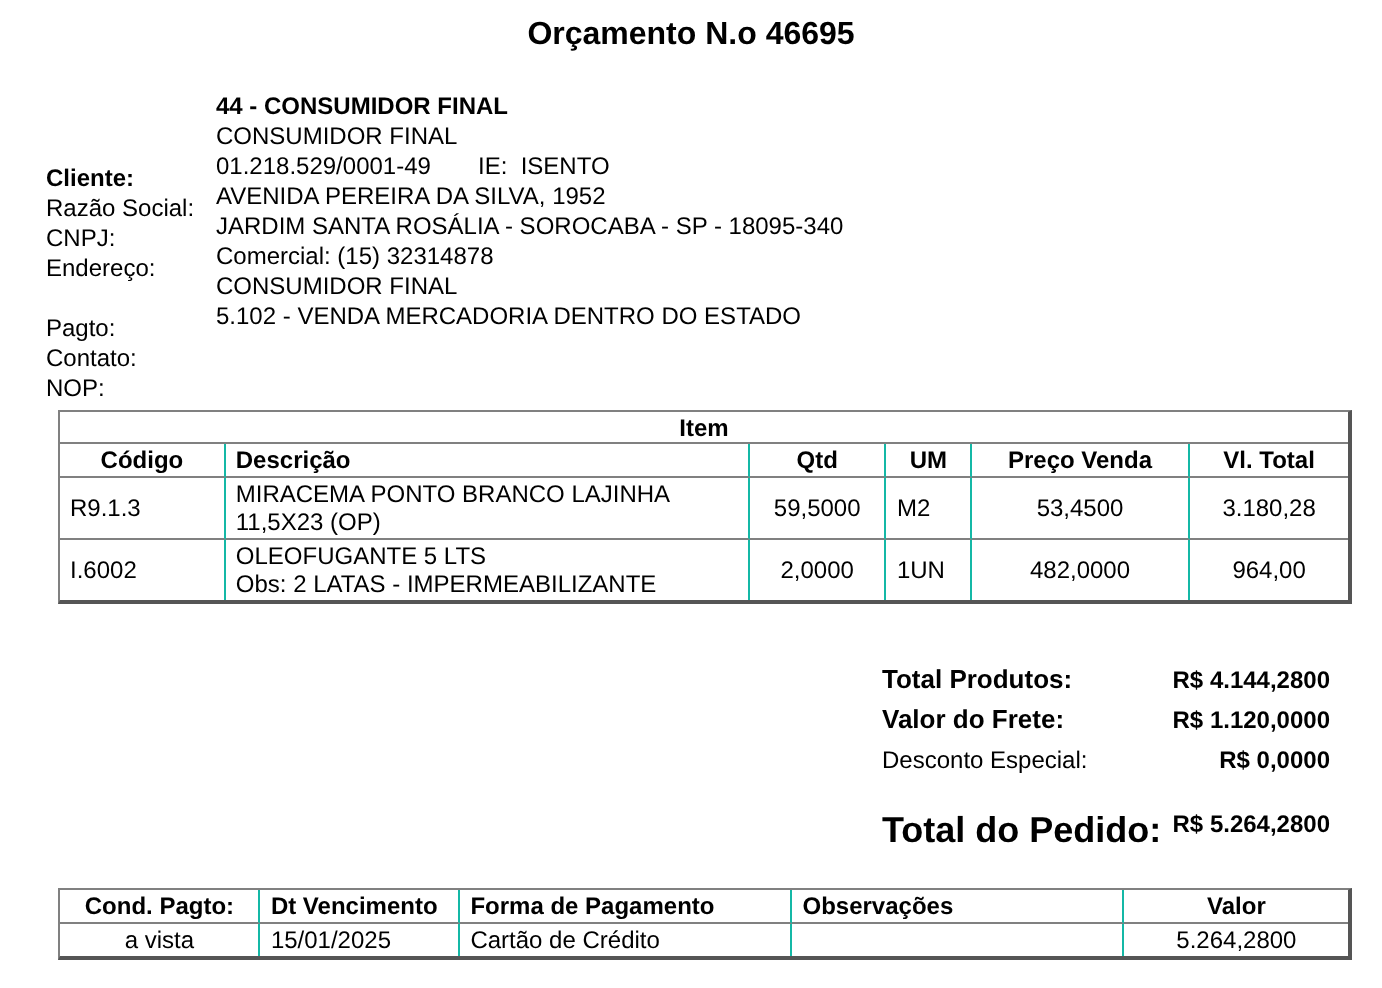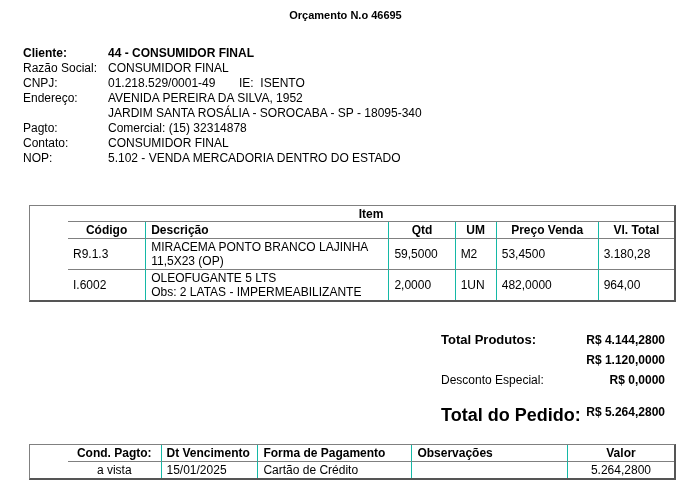--- a/index.html
+++ b/index.html
@@ -2,48 +2,47 @@
 <html><head>
   <meta charset="utf-8">
   <style>
     html, body { margin: 0; padding: 0; background: #ffffff; }
     body {
       width: 691px; height: 494px; position: relative; overflow: hidden;
       font-family: "Liberation Sans", sans-serif; color: #000; font-size: 12px;
     }
     .title {
       position: absolute; left: 0; top: 9px; width: 691px; text-align: center;
-      font-weight: bold; font-size: 11px;
+      font-weight: bold; font-size: 16px;
     }
     .info { position: absolute; left: 23px; top: 46px; }
     .info-row { height: 15px; line-height: 15px; white-space: nowrap; position: relative; }
-    .info-label { position: absolute; left: 0; width: 85px; }
+    .info-label { position: absolute; left: 0; width: 85px; margin-top: 36px; }
     .info-value { position: absolute; left: 85px; }
     .bold { font-weight: bold; }
     .ie { position: absolute; left: 216px; }
 
     table { border-collapse: separate; border-spacing: 0; position: absolute; }
     .tbl {
       border: 1px solid #808080;
       border-right: 2px solid #555;
       border-bottom: 2px solid #555;
-      padding-left: 38px;
     }
     .tbl td, .tbl th {
       border-right: 1px solid #14b8a6;
       border-bottom: 1px solid #808080;
       padding: 0 5px;
       font-size: 12px;
       vertical-align: middle;
     }
     .tbl tr > *:last-child { border-right: none; }
     .tbl tr:last-child > * { border-bottom: none; }
     .tbl th { font-weight: bold; }
     .c { text-align: center; }
-    .r { text-align: left; }
+    .r { text-align: center; }
     .l { text-align: left; }
 
     #items { left: 29px; top: 205px; width: 647px; }
     #items .hdr-item { height: 15px; line-height: 14px; text-align: center; }
     #items .hdr th { height: 16px; line-height: 15px; }
     #items .row td { height: 30px; line-height: 14px; margin-left: 12px; }
 
     .totals { position: absolute; left: 441px; top: 331px; width: 224px; }
     .tot-row { position: relative; height: 20px; line-height: 18px; }
     .tot-label { position: absolute; left: 0; }
@@ -139,20 +138,21 @@
   </tr>
 </tbody>
   </table>
 
 <div class="totals">
   <div class="tot-row">
     <span class="tot-label tot-big">Total Produtos:</span>
     <span class="tot-val">R$ 4.144,2800</span>
   </div>
   <div class="tot-row">
+    <span class="tot-label tot-big">Valor do Frete:</span>
     <span class="tot-val">R$ 1.120,0000</span>
   </div>
   <div class="tot-row">
     <span class="tot-label">Desconto Especial:</span>
     <span class="tot-val">R$ 0,0000</span>
   </div>
   <div class="tot-row" style="height:24px;margin-top:12px;">
     <span class="tot-label" style="font-size:18px;font-weight:bold;line-height:24px;">Total do Pedido:</span>
     <span class="tot-val" style="line-height:18px;">R$ 5.264,2800</span>
   </div>

